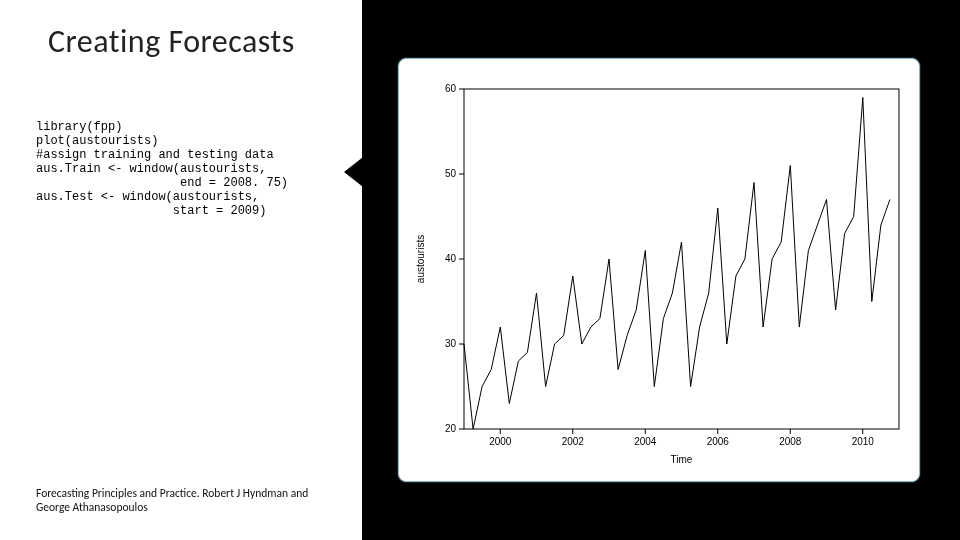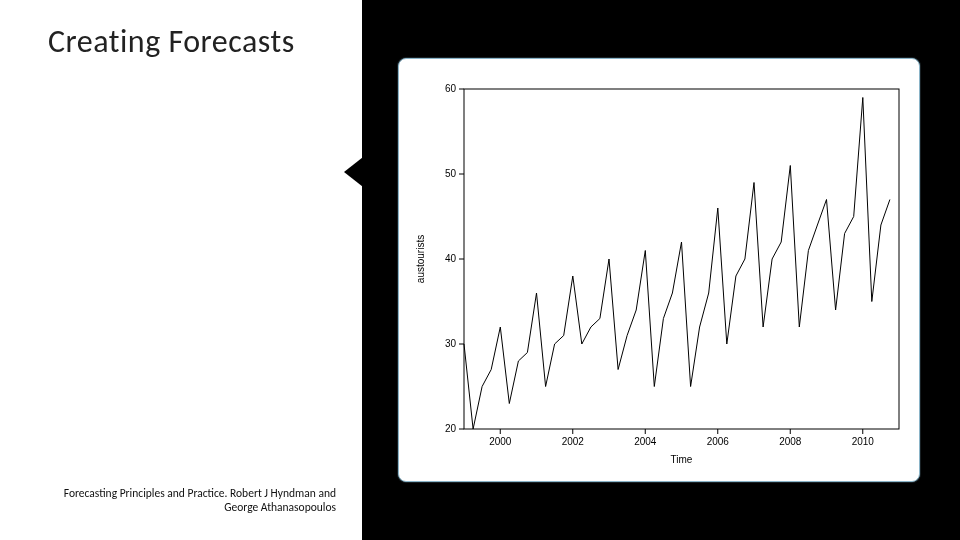--- a/index.html
+++ b/index.html
@@ -44,21 +44,20 @@
     color: #000;
   }
   .citation {
     position: absolute;
     left: 36px;
     bottom: 26px;
     width: 300px;
     font-size: 11.5px;
     line-height: 14px;
     color: #111;
-    text-align: right;
   }
   .arrow-pointer {
     position: absolute;
     left: 344px;
     top: 150px;
     width: 0;
     height: 0;
     border-right: 28px solid #000;
     border-top: 22px solid transparent;
     border-bottom: 22px solid transparent;
@@ -93,20 +92,27 @@
   }
 </style>
 </head>
 <body>
 
 <div class="slide">
   <div class="black-bar"></div>
 
   <div class="title">Creating Forecasts</div>
 
+  <div class="code">library(fpp)
+plot(austourists)
+#assign training and testing data
+aus.Train &lt;- window(austourists,
+                    end = 2008. 75)
+aus.Test &lt;- window(austourists,
+                   start = 2009)</div>
 
   <div class="arrow-pointer"></div>
 
   <div class="plot-frame">
     <div class="plot-inner">
       <svg class="chart" viewBox="0 0 522 424" width="522" height="424">
         <g class="axis" id="chart-root">
             <rect x="65" y="30" width="435" height="340" fill="none" stroke="#000" stroke-width="1"></rect>
             <line x1="101.25" y1="370" x2="101.25" y2="375" stroke="#000"></line>
             <text x="101.25" y="386" text-anchor="middle">2000</text>

